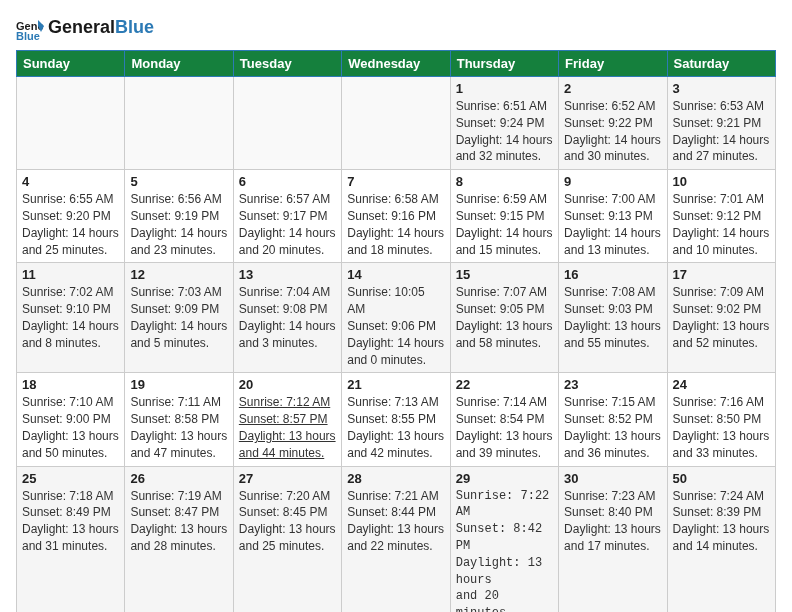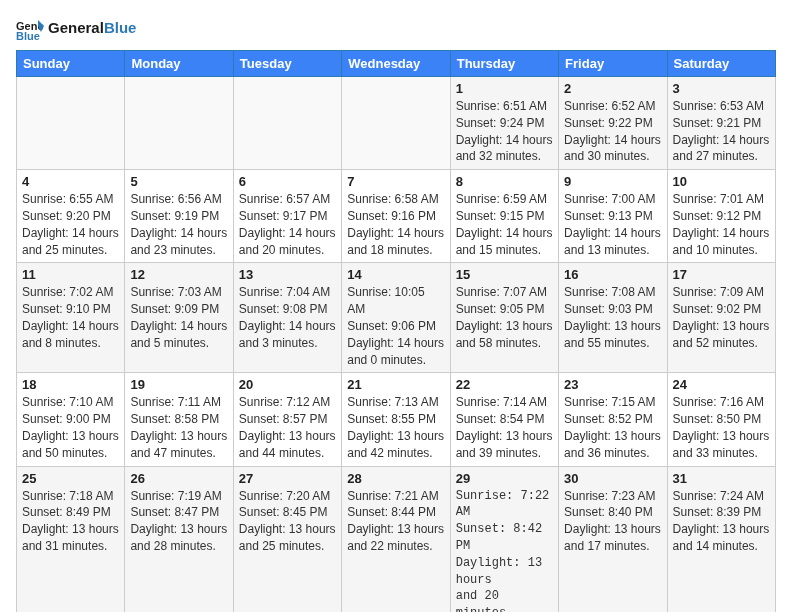--- a/index.html
+++ b/index.html
@@ -36,21 +36,21 @@
     .location {
       font-size: 14px;
       color: #555;
     }
     table {
       width: 100%;
       border-collapse: collapse;
       table-layout: fixed;
     }
     thead tr th {
-      background: #3b82f6;
+      background: #15803d;
       color: #fff;
       text-align: left;
       padding: 5px 6px;
       font-size: 13px;
       border: 1px solid #2c7ab5;
     }
     tbody tr td {
       border: 1px solid #ccc;
       vertical-align: top;
       padding: 4px 5px;
@@ -84,21 +84,21 @@
 
 <div class="header">
   <div class="logo">
     <svg class="logo-icon" viewBox="0 0 28 24">
       <text x="0" y="14" font-size="11" font-weight="bold" fill="#1a1a1a">General</text>
       <text x="0" y="24" font-size="11" font-weight="bold" fill="#2c7ab5">Blue</text>
       <polygon points="22,4 28,10 22,10" fill="#2c7ab5"></polygon>
       <polygon points="22,10 28,10 25,16" fill="#2c7ab5"></polygon>
     </svg>
     <div>
-      <div style="font-size:15px;font-weight:bold;color:#1a1a1a;line-height:1.2;">
+      <div style="font-size:18px;font-weight:bold;color:#1a1a1a;line-height:1.2;">
         <span style="color:#1a1a1a;">General</span><span style="color:#2c7ab5;">Blue</span>
       </div>
     </div>
   </div>
   <div class="title-block">
     <div class="month-title"></div>
     <div class="location"></div>
   </div>
 </div>
 
@@ -254,21 +254,21 @@
         </td>
         <td>
           <span class="day-number">19</span>
           <div class="day-info" style="white-space: pre-line;">Sunrise: 7:11 AM
 Sunset: 8:58 PM
 Daylight: 13 hours
 and 47 minutes.</div>
         </td>
         <td>
           <span class="day-number">20</span>
-          <div class="day-info" style="white-space: pre-line;">Sunrise: 7:12 AM
+          <div class="day-info" style="white-space: pre-line; text-decoration: underline;">Sunrise: 7:12 AM
 Sunset: 8:57 PM
 Daylight: 13 hours
 and 44 minutes.</div>
         </td>
         <td>
           <span class="day-number">21</span>
           <div class="day-info" style="white-space: pre-line;">Sunrise: 7:13 AM
 Sunset: 8:55 PM
 Daylight: 13 hours
 and 42 minutes.</div>
@@ -332,21 +332,21 @@
 and 20 minutes.</div>
         </td>
         <td>
           <span class="day-number">30</span>
           <div class="day-info" style="white-space: pre-line;">Sunrise: 7:23 AM
 Sunset: 8:40 PM
 Daylight: 13 hours
 and 17 minutes.</div>
         </td>
         <td>
-          <span class="day-number">31</span>
+          <span class="day-number">50</span>
           <div class="day-info" style="white-space: pre-line;">Sunrise: 7:24 AM
 Sunset: 8:39 PM
 Daylight: 13 hours
 and 14 minutes.</div>
         </td>
       </tr>
     </tbody>
 </table>
 
 </body></html>

